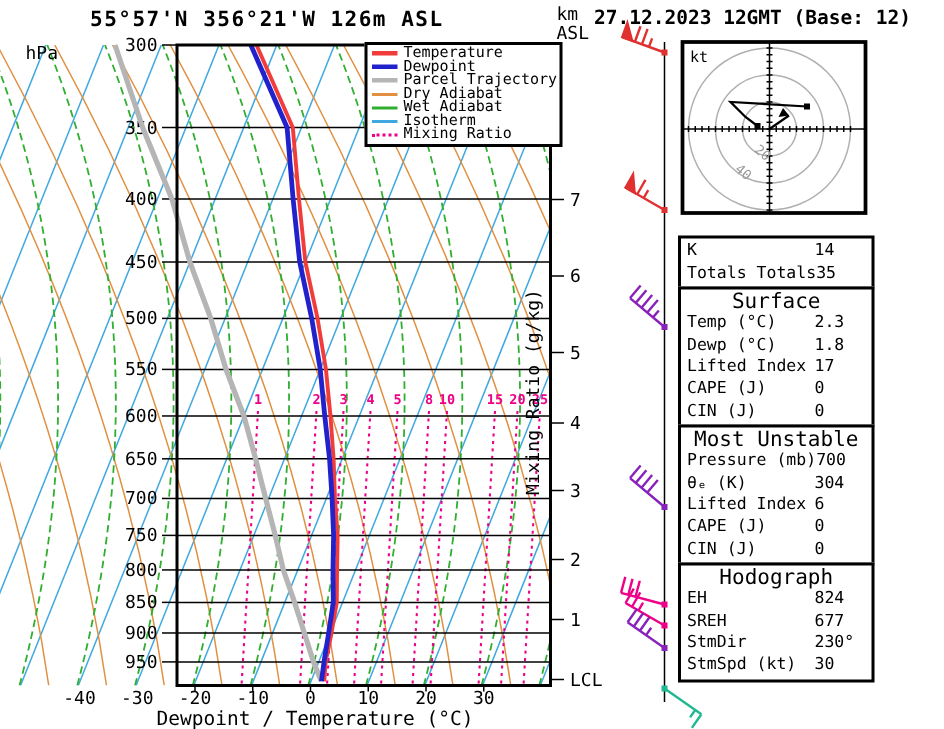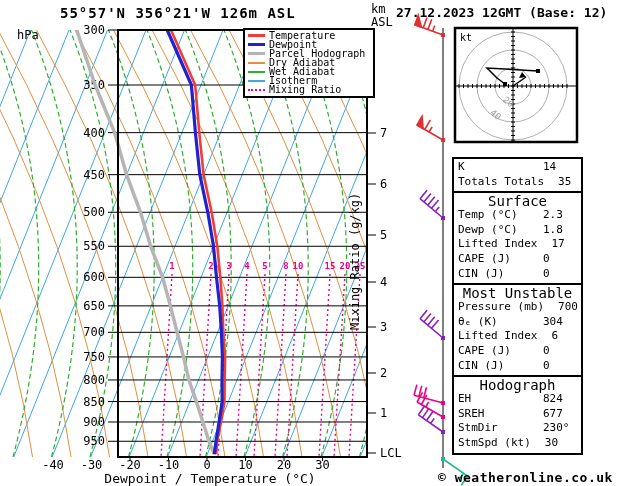--- a/index.html
+++ b/index.html
@@ -18,21 +18,21 @@
   .lg-swatch{width:17px;flex:0 0 17px;margin-right:4px;}
   .lg-label{font-size:10px;line-height:9px;}
   
   #panel{left:452px;top:157px;width:131px;box-sizing:border-box;}
   .sect{border:2px solid #000;box-sizing:border-box;background:#fff;margin-top:-2px;
         padding:1px 4px 2px 4px;}
   .sect:first-child{margin-top:0;}
   .sect-title{font-size:14px;text-align:center;height:14px;line-height:14px;}
   .prow{display:flex;font-size:11px;height:14.6px;line-height:14.6px;}
   .pkey{flex:1 1 auto;}
-  .pval{flex:0 0 auto;min-width:34px;margin-left:14px;}
+  .pval{flex:0 0 auto;min-width:34px;}
 </style>
 </head>
 <body>
 
 <div id="stage">
   <svg id="plot-svg" width="629" height="486">
       <defs>
         <clipPath id="fieldClip">
           <rect x="0" y="30" width="367" height="427"></rect>
         </clipPath>
@@ -253,21 +253,21 @@
       <div class="lg-row">
         <div class="lg-swatch" style="border-top: 3px solid rgb(242, 60, 60);"></div>
         <span class="lg-label">Temperature</span>
       </div>
       <div class="lg-row">
         <div class="lg-swatch" style="border-top: 3px solid rgb(34, 34, 204);"></div>
         <span class="lg-label">Dewpoint</span>
       </div>
       <div class="lg-row">
         <div class="lg-swatch" style="border-top: 3px solid rgb(181, 181, 181);"></div>
-        <span class="lg-label">Parcel Hodograph</span>
+        <span class="lg-label">Parcel Trajectory</span>
       </div>
       <div class="lg-row">
         <div class="lg-swatch" style="border-top: 2px solid rgb(224, 144, 64);"></div>
         <span class="lg-label">Dry Adiabat</span>
       </div>
       <div class="lg-row">
         <div class="lg-swatch" style="border-top: 2px solid rgb(47, 174, 47);"></div>
         <span class="lg-label">Wet Adiabat</span>
       </div>
       <div class="lg-row">
@@ -351,14 +351,13 @@
           <span class="pkey">StmDir</span>
           <span class="pval">230°</span>
         </div>
         <div class="prow">
           <span class="pkey">StmSpd (kt)</span>
           <span class="pval">30</span>
         </div>
       </div>
     </div>
 
-  <div class="abs footer" style="left:438px;top:470px;">© weatheronline.co.uk</div>
 </div>
 
 </body></html>

